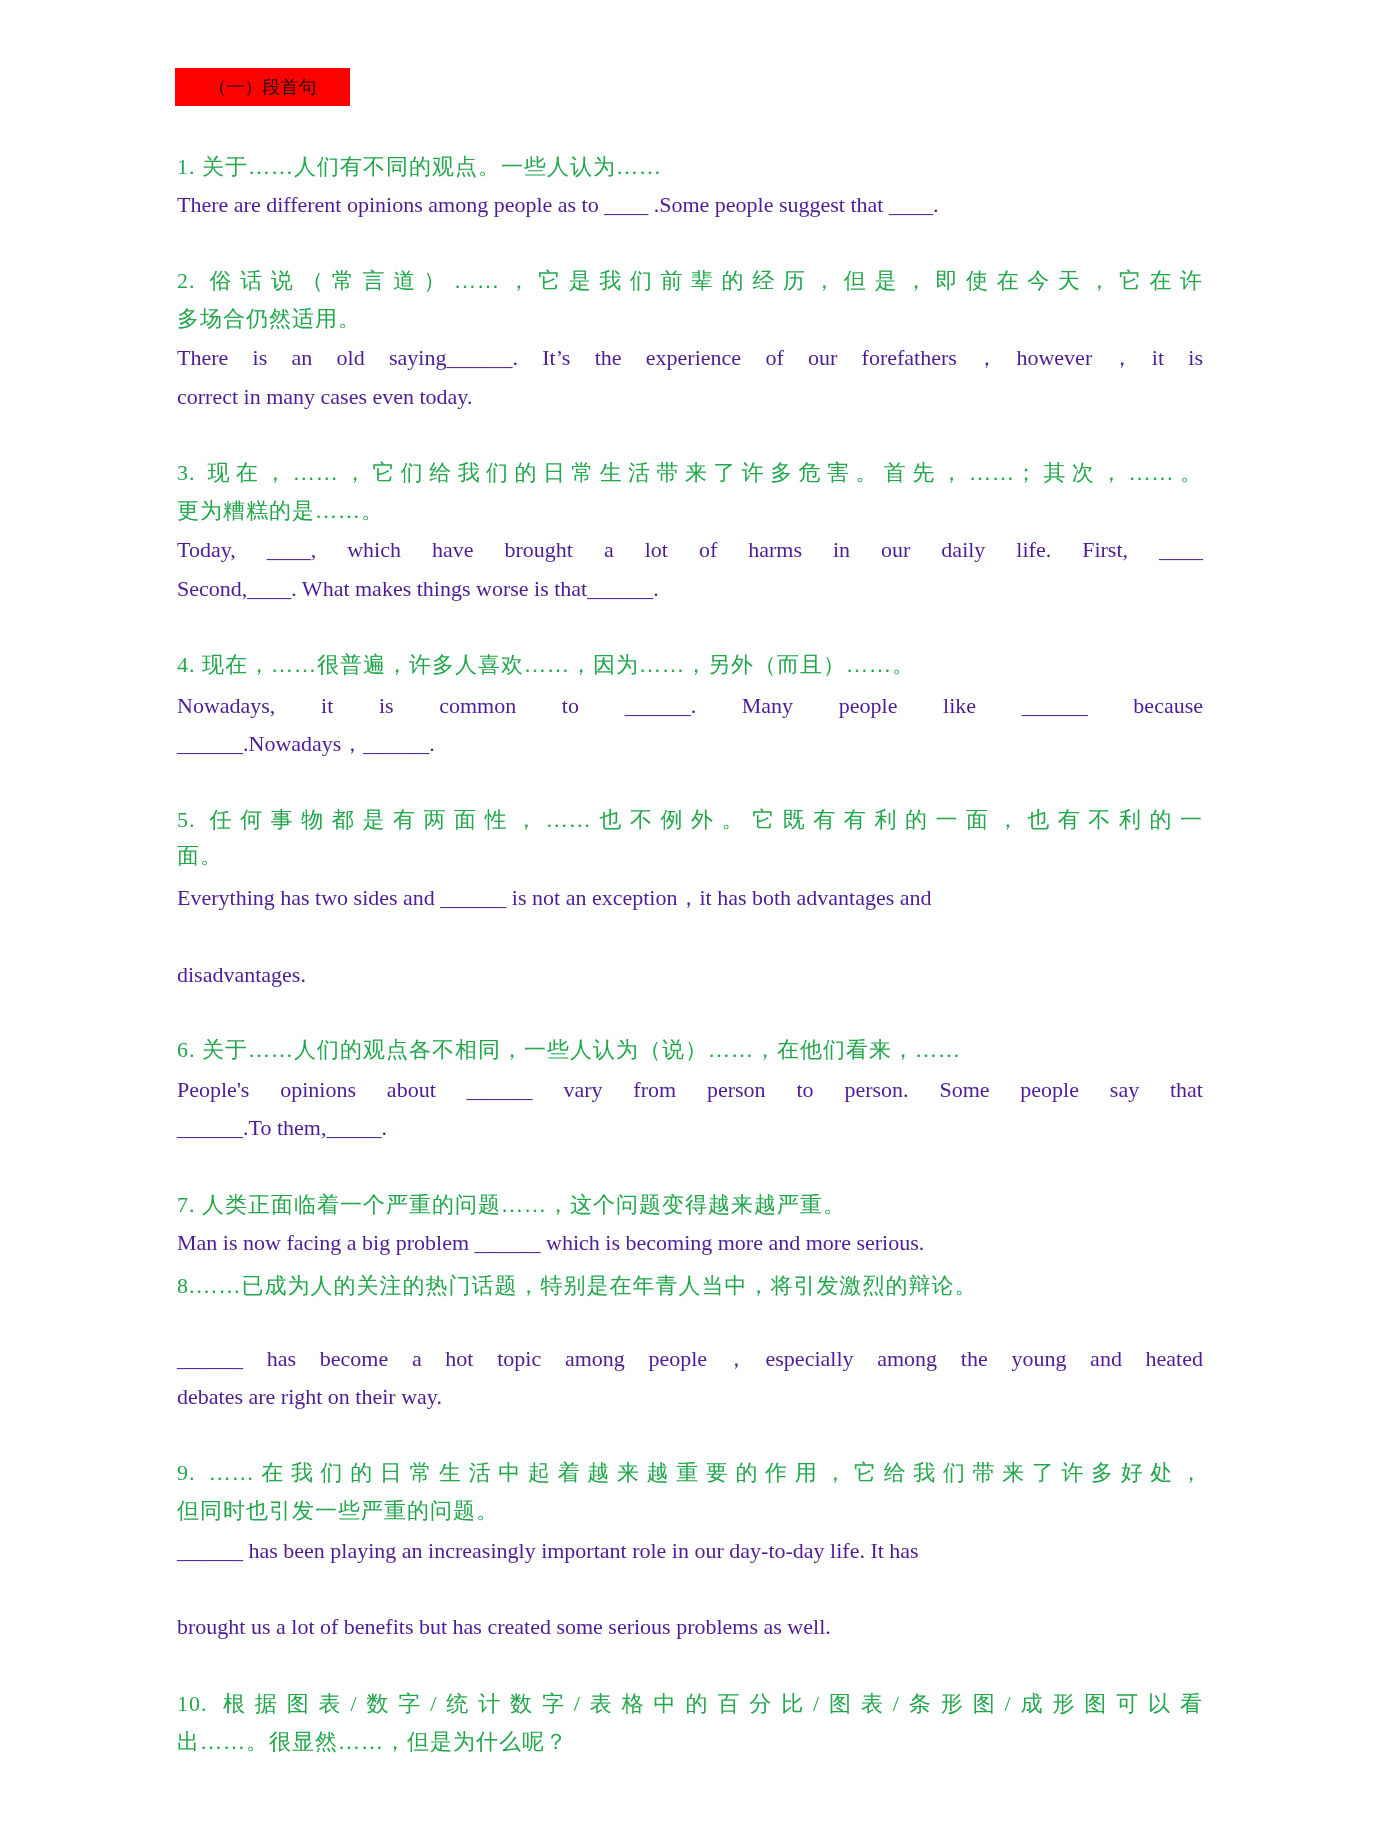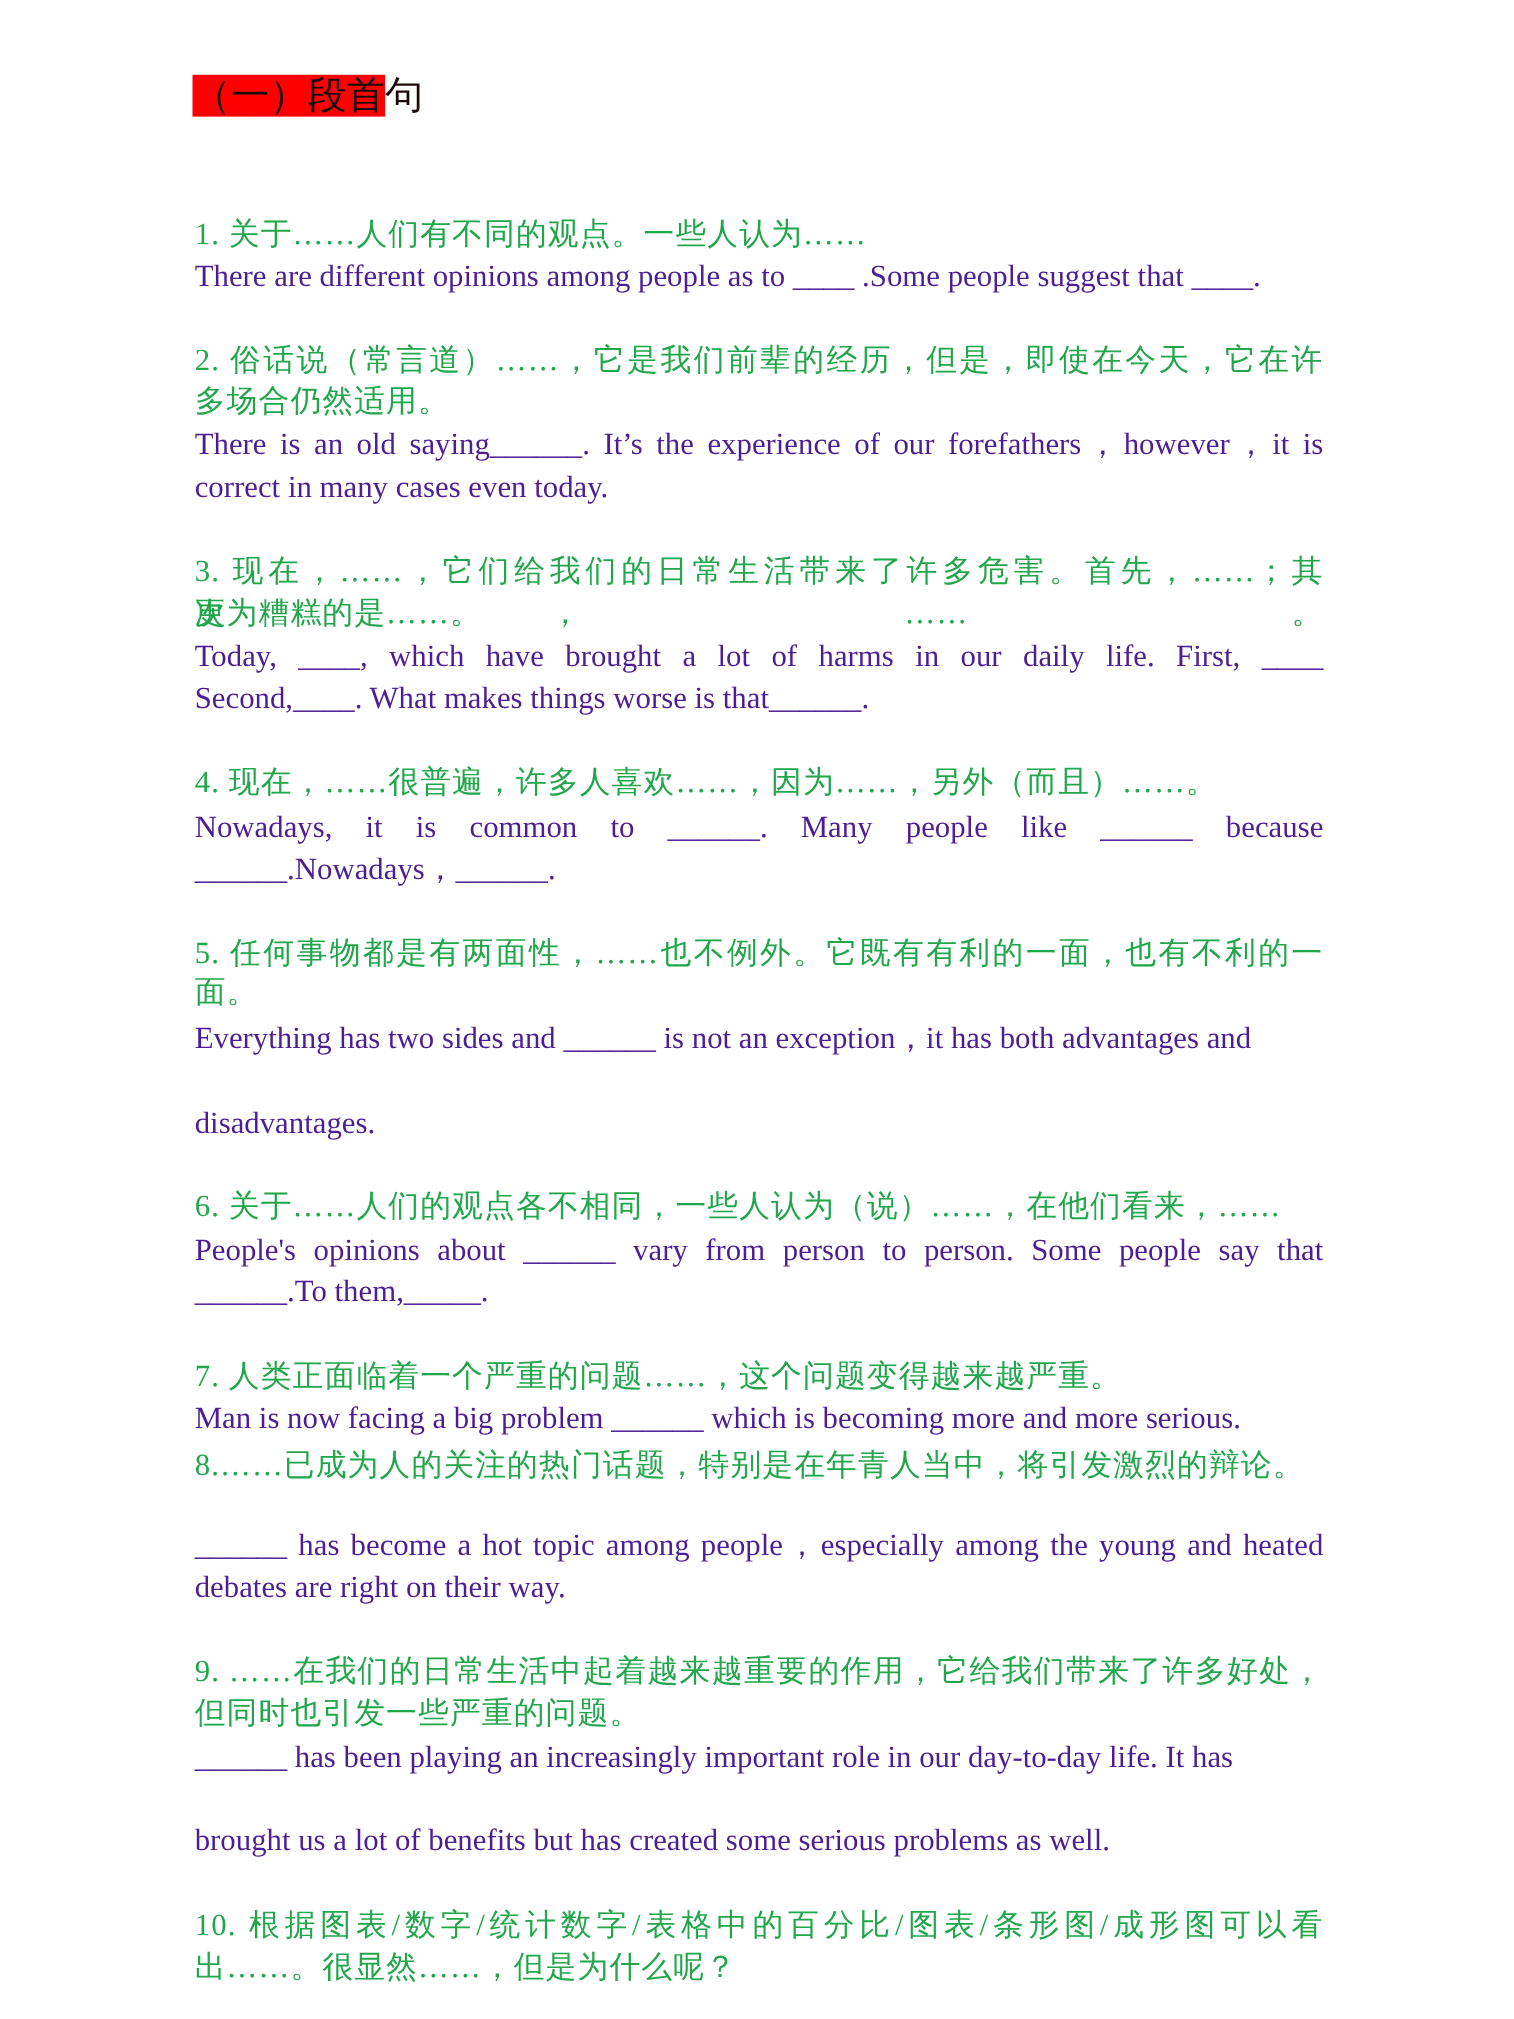--- a/index.html
+++ b/index.html
@@ -19,25 +19,24 @@
     top: 0;
     width: 1376px;
     height: 1835px;
     background: #ffffff;
   }
   .line {
     position: absolute;
     left: 177px;
     width: 1026px;
     font-family: "Liberation Serif", "DejaVu Serif", serif;
-    font-size: 28px;
+    font-size: 22px;
     line-height: 38px;
     white-space: nowrap;
     color: #111111;
-    margin-top: 47px;
   }
   .zh {
     color: #22a64b;
     letter-spacing: 1px;
   }
   .en {
     color: #4c1d95;
   }
   .justify {
     text-align: justify;
@@ -46,21 +45,21 @@
   }
   .section-title {
     position: absolute;
     left: 175px;
     top: 68px;
     width: 175px;
     height: 38px;
     background: #ff0000;
     color: #1a0a0a;
     font-family: "DejaVu Serif", "Liberation Serif", serif;
-    font-size: 35px;
+    font-size: 18px;
     line-height: 38px;
     text-align: center;
     white-space: nowrap;
   }
 </style>
 </head>
 <body>
 
 <div class="page">
 

